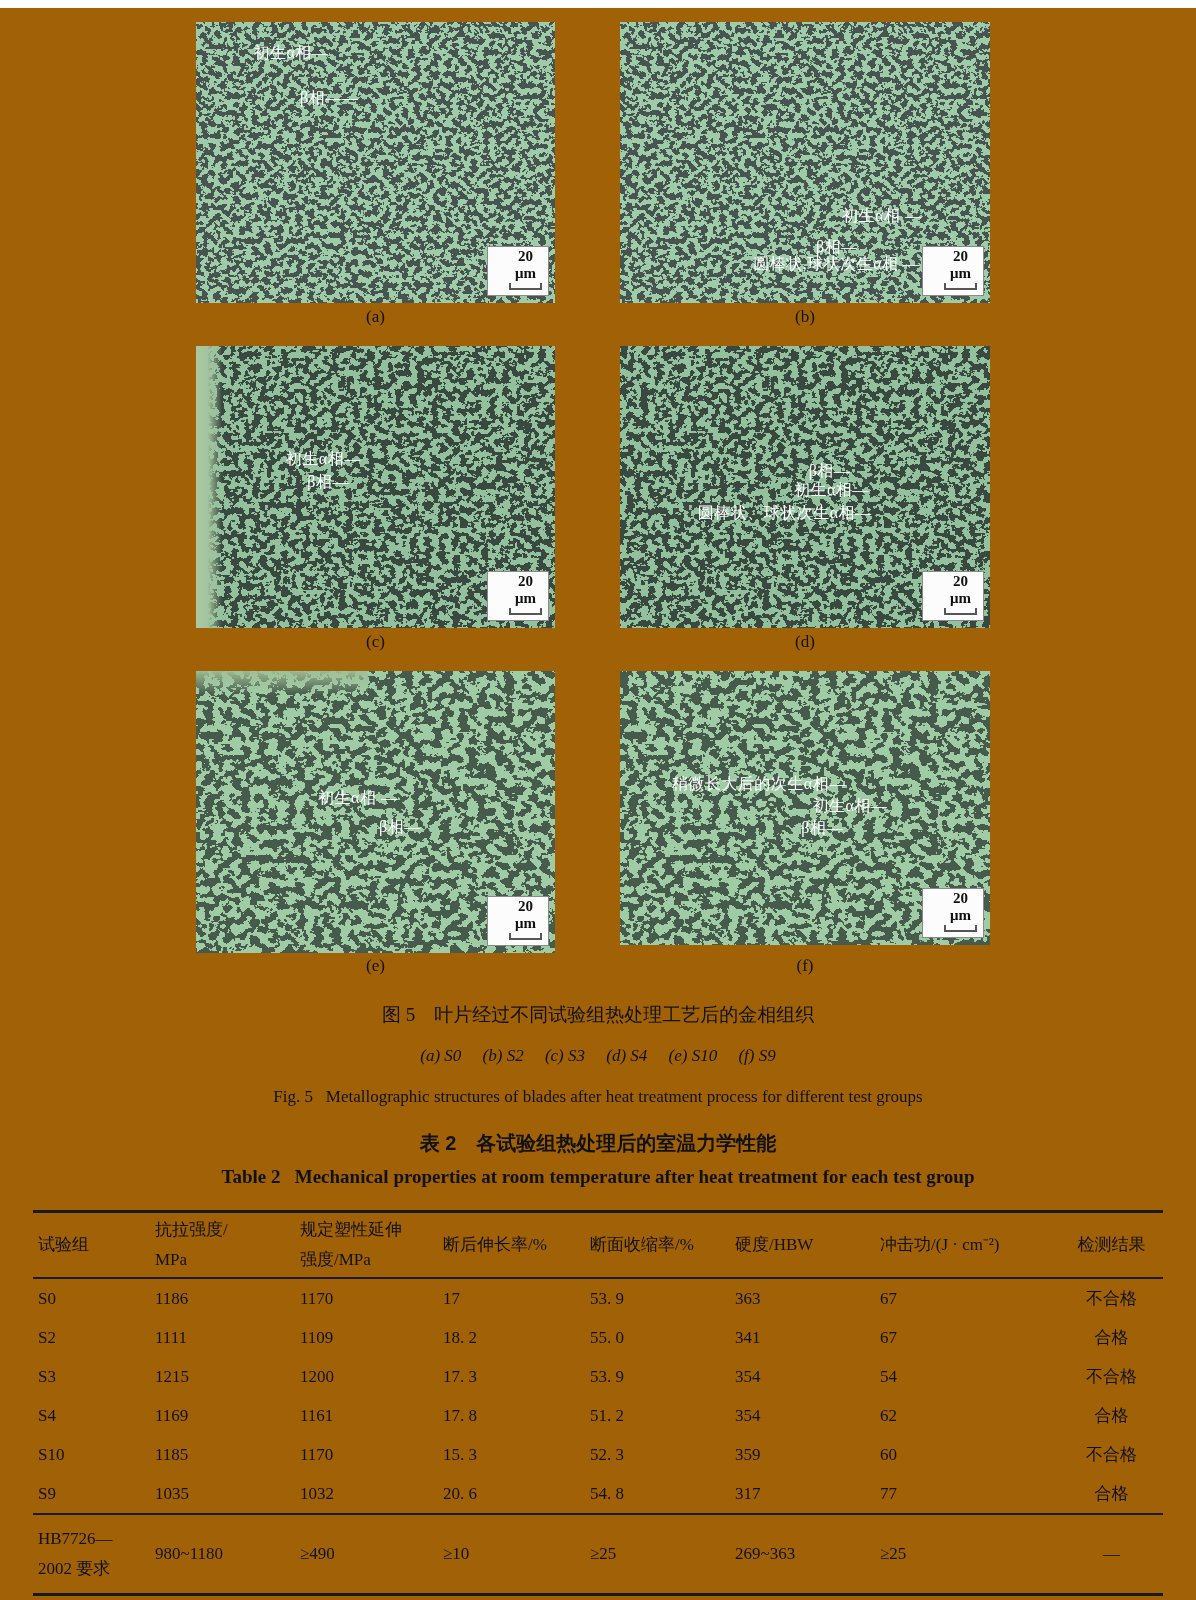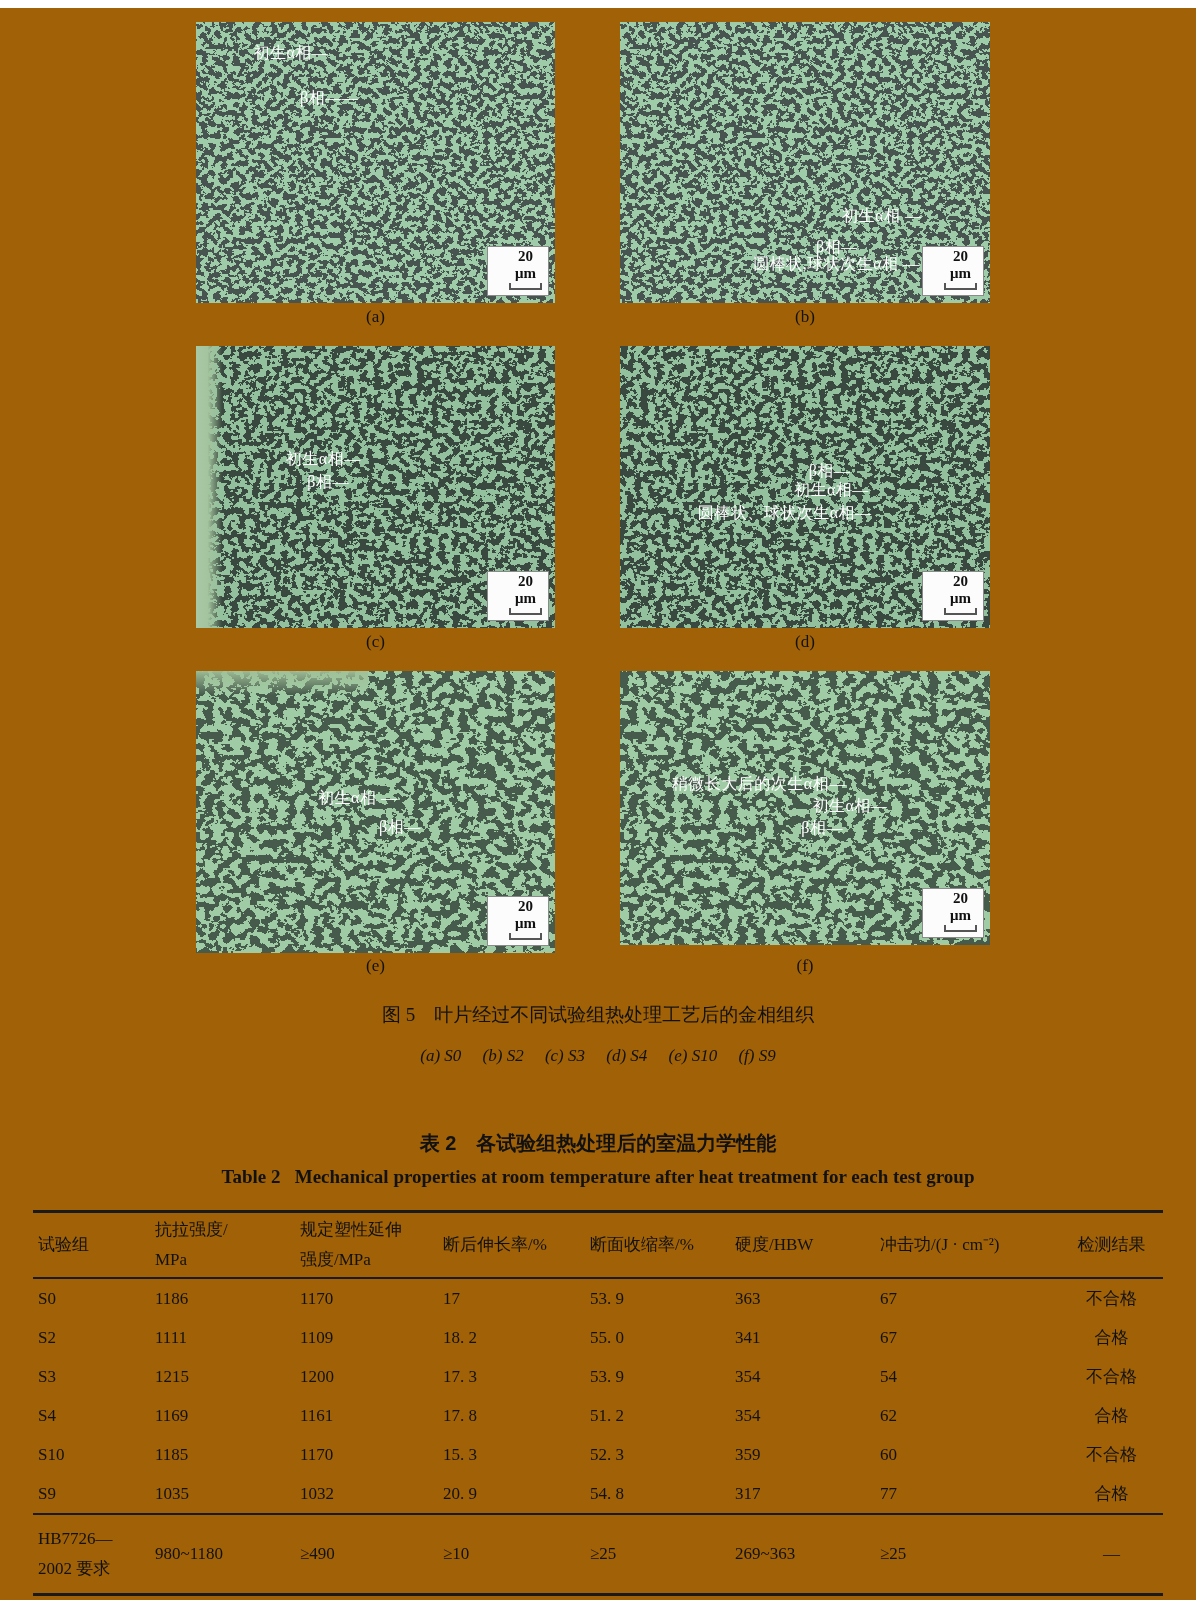--- a/index.html
+++ b/index.html
@@ -160,20 +160,21 @@
 
   <div class="fig-label" style="left:196px;top:299px;width:359px">(a)</div>
   <div class="fig-label" style="left:620px;top:299px;width:370px">(b)</div>
   <div class="fig-label" style="left:196px;top:624px;width:359px">(c)</div>
   <div class="fig-label" style="left:620px;top:624px;width:370px">(d)</div>
   <div class="fig-label" style="left:196px;top:948px;width:359px">(e)</div>
   <div class="fig-label" style="left:620px;top:948px;width:370px">(f)</div>
 
   <div class="cap cap-zh">图 5　叶片经过不同试验组热处理工艺后的金相组织</div>
   <div class="cap cap-sub">(a) S0　 (b) S2　 (c) S3　 (d) S4　 (e) S10　 (f) S9</div>
+  <div class="cap cap-en">Fig. 5   Metallographic structures of blades after heat treatment process for different test groups</div>
   <div class="cap tbl-zh">表 2　各试验组热处理后的室温力学性能</div>
   <div class="cap tbl-en">Table 2   Mechanical properties at room temperature after heat treatment for each test group</div>
 
   <table class="mech">
     <colgroup>
       <col style="width:117px">
         <col style="width:145px">
         <col style="width:143px">
         <col style="width:147px">
       <col style="width:147px">
@@ -243,21 +244,21 @@
         <td>15. 3</td>
         <td>52. 3</td>
         <td>359</td>
         <td>60</td>
         <td>不合格</td>
       </tr>
       <tr>
         <td>S9</td>
         <td>1035</td>
         <td>1032</td>
-        <td>20. 9</td>
+        <td>20. 6</td>
         <td>54. 8</td>
         <td>317</td>
         <td>77</td>
         <td>合格</td>
       </tr>
       <tr class="req">
         <td>HB7726—
 2002 要求</td>
         <td>980~1180</td>
         <td>≥490</td>

